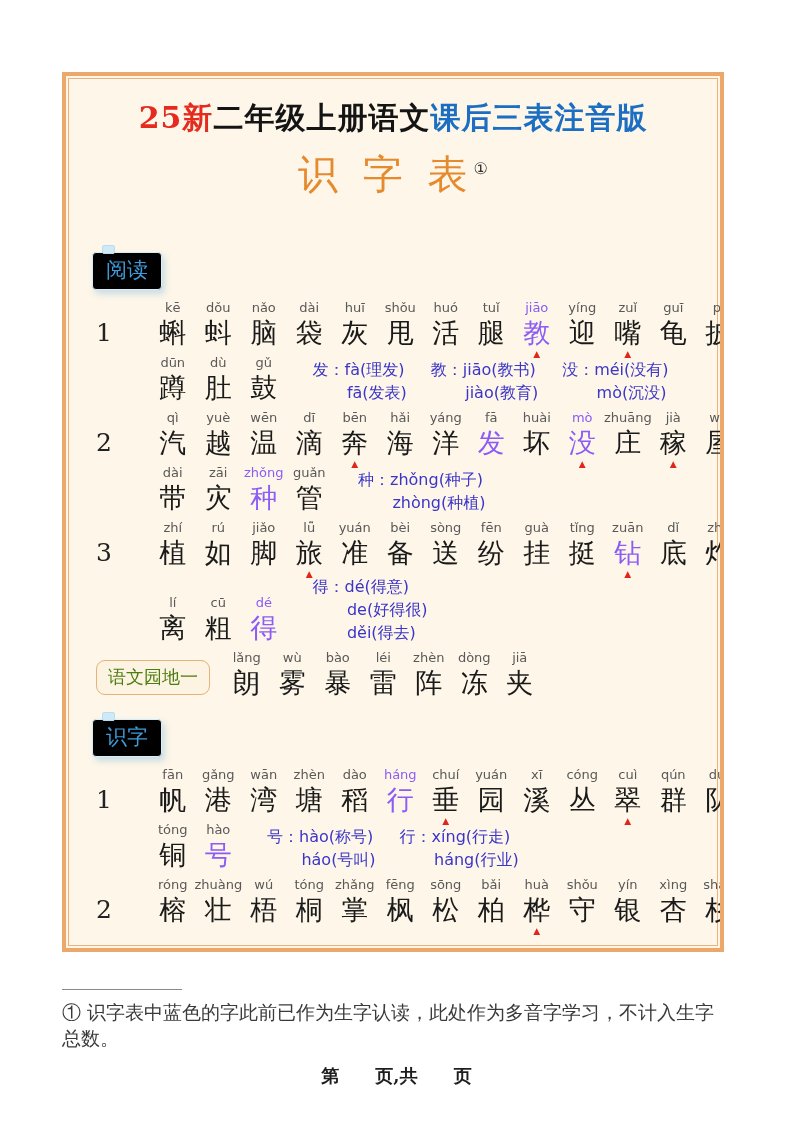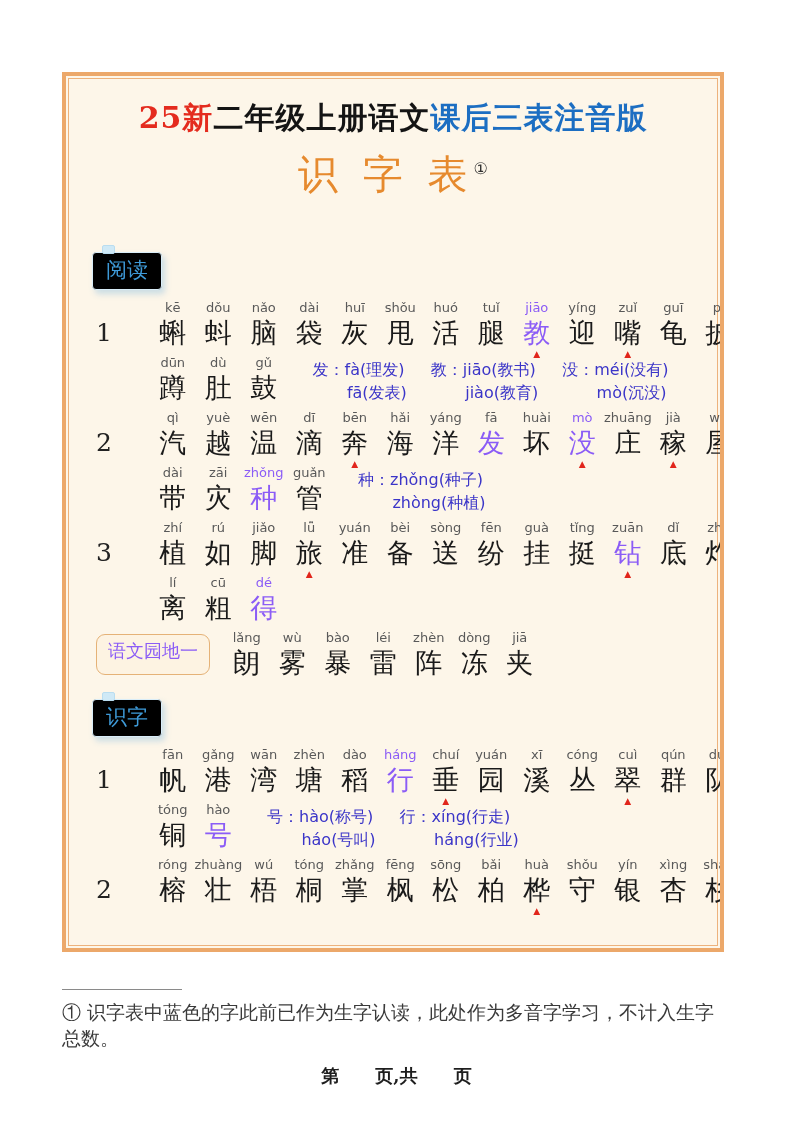--- a/index.html
+++ b/index.html
@@ -50,21 +50,21 @@
   .py { font-size:13px; line-height:15px; color:#595959; white-space:nowrap; }
   .hz {
     font-size:27px; line-height:36px; color:#1a1a1a;
     font-family:"DejaVu Serif","Liberation Serif",serif;
   }
   .blue { color:#8b5cf6; }
   .mark { position:absolute; bottom:-7px; left:0; right:0; text-align:center; color:#e1251b; font-size:9px; line-height:8px; }
 
   .tag {
     border:1px solid #e5b277; background:#fdf3e2; border-radius:9px;
-    padding:4px 11px 11px; font-size:18px; color:#8b5cf6; margin-right:14px; margin-bottom:6px;
+    padding:4px 11px 5px; font-size:18px; color:#4d7c0f; margin-right:14px; margin-bottom:6px;
     font-family:"DejaVu Serif","Liberation Serif",serif; white-space:nowrap;
   }
 
   .notes { display:flex; gap:24px; margin-left:26px; color:#3b35c8; font-size:16px; padding-bottom:2px; }
   .note .nl { line-height:23px; white-space:nowrap; }
   .note .indent { padding-left:2.15em; }
 
   .footnote-divider { position:absolute; left:62px; top:989px; width:120px; border-top:1px solid #8a8a8a; }
   .footnote {
     position:absolute; left:62px; top:1000px; width:668px; font-size:19px; color:#3a3a3a;
@@ -321,20 +321,25 @@
             </div>
             <div class="cell">
               <div class="py">cū</div>
               <div class="hz">粗</div>
             </div>
             <div class="cell">
               <div class="py blue">dé</div>
               <div class="hz blue">得</div>
             </div>
             <div class="notes">
+              <div class="note">
+                <div class="nl">得：dé(得意)</div>
+                <div class="nl indent">de(好得很)</div>
+                <div class="nl indent">děi(得去)</div>
+              </div>
             </div>
           </div><div class="line">
             <div class="tag">语文园地一</div>
             <div class="cell">
               <div class="py">lǎng</div>
               <div class="hz">朗</div>
             </div>
             <div class="cell">
               <div class="py">wù</div>
               <div class="hz">雾</div>

